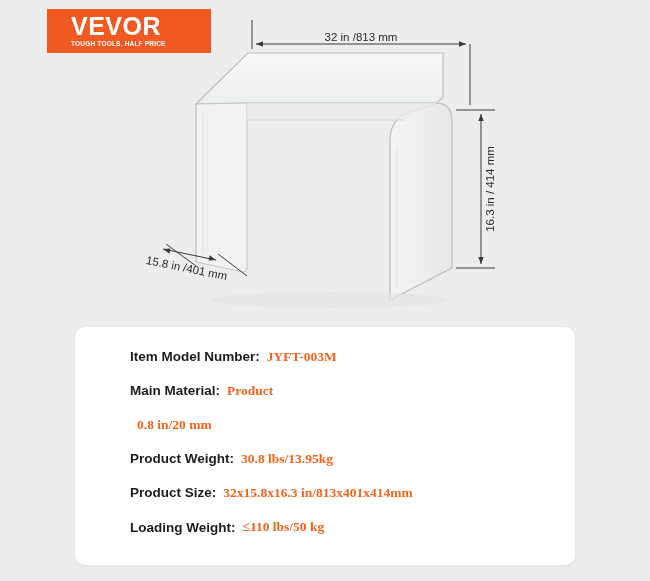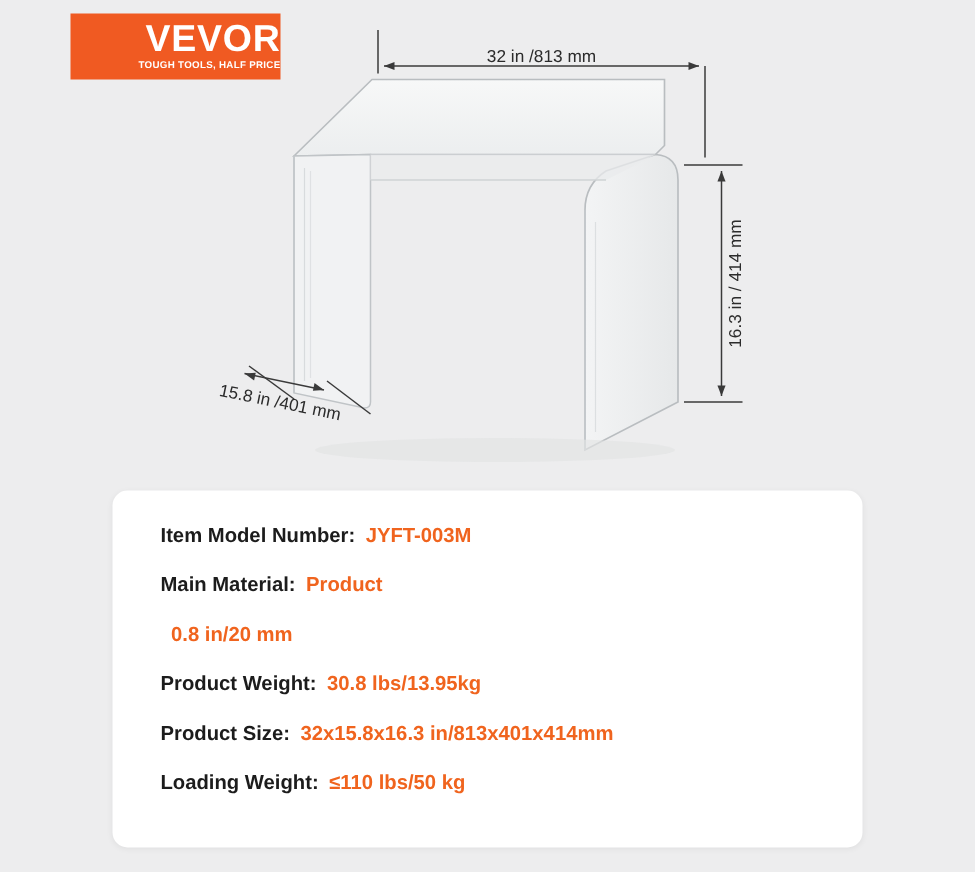--- a/index.html
+++ b/index.html
@@ -23,23 +23,24 @@
   
   #logo {
     position: absolute;
     left: 47px;
     top: 9px;
     width: 140px;
     height: 44px;
     background: #f05a22;
     display: flex;
     flex-direction: column;
-    align-items: flex-end;
+    align-items: flex-start;
     justify-content: center;
     color: #ffffff;
+    padding-left: 24px;
   }
   #logo .brand {
     font-size: 25px;
     font-weight: bold;
     letter-spacing: 0.5px;
     line-height: 26px;
   }
   #logo .tag {
     font-size: 6.5px;
     font-weight: bold;
@@ -72,35 +73,37 @@
     box-shadow: 0 1px 4px rgba(0,0,0,0.06);
     padding: 22px 0 0 0;
     box-sizing: border-box;
   }
   .spec-row {
     display: flex;
     align-items: baseline;
     padding: 0 0 0 32px;
     margin-bottom: 18px;
     font-size: 13.5px;
+    margin-left: 23px;
   }
   .spec-row:last-child {
     margin-bottom: 0;
     align-items: center;
   }
   .spec-label {
     color: #1c1c1c;
     font-weight: bold;
     white-space: nowrap;
   }
   .spec-value {
     color: #f0641e;
     font-weight: bold;
     margin-left: 7px;
     white-space: nowrap;
+    font-family: Liberation Serif, serif;
   }
 </style>
 </head>
 <body>
 
 <div id="page">
 
   <div id="logo">
     <div class="brand">VEVOR</div>
     <div class="tag">TOUGH TOOLS, HALF PRICE</div>

